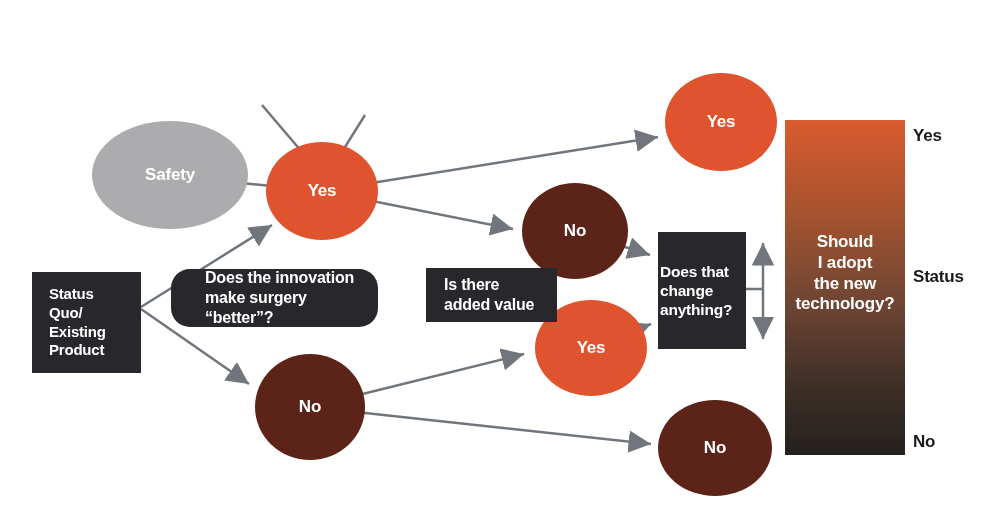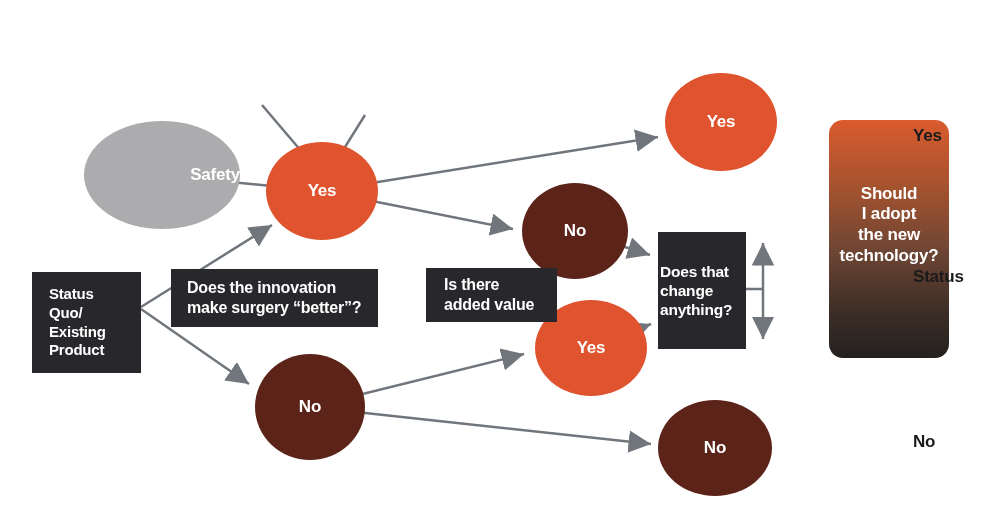--- a/index.html
+++ b/index.html
@@ -68,21 +68,21 @@
       <line x1="310" y1="407" x2="651" y2="444" marker-end="url(#ah)"></line>
 
       <line x1="575" y1="231" x2="650" y2="255" marker-end="url(#ah)"></line>
       <line x1="591" y1="348" x2="651" y2="324" marker-end="url(#ah)"></line>
 
       <line x1="746" y1="289" x2="763" y2="289"></line>
       <line x1="763" y1="243" x2="763" y2="339" marker-start="url(#ah)" marker-end="url(#ah)"></line>
     </g>
   </svg>
 
-  <div class="node ellipse" style="left:84px;top:121px;width:156px;height:108px;justify-content:flex-end;">
+  <div class="node ellipse" style="left:92px;top:121px;width:156px;height:108px;">
     <span class="txt">Safety</span>
   </div>
 
   <div class="node circle orange" style="left:266px;top:142px;width:112px;height:98px;">
     <span class="txt">Yes</span>
   </div>
   <div class="node circle maroon" style="left:522px;top:183px;width:106px;height:96px;">
     <span class="txt">No</span>
   </div>
   <div class="node circle orange" style="left:535px;top:300px;width:112px;height:96px;">
@@ -97,35 +97,35 @@
   <div class="node circle maroon" style="left:658px;top:400px;width:114px;height:96px;">
     <span class="txt">No</span>
   </div>
 
   <div class="node qbox" style="left:32px;top:272px;width:109px;height:101px;padding-left:17px;font-size:15px;">
     <span class="txt">Status
 Quo/
 Existing
 Product</span>
   </div>
-  <div class="node qbox" style="left:171px;top:269px;width:207px;height:58px;padding-left:16px;font-size:16px;">
+  <div class="node qbox" style="left:171px;top:269px;width:207px;height:58px;padding-left:34px;font-size:16px;border-radius:19px;">
     <span class="txt">Does the innovation
 make surgery “better”?</span>
   </div>
   <div class="node qbox" style="left:406px;top:268px;width:131px;height:54px;padding-left:18px;font-size:16px;margin-left:20px;">
     <span class="txt">Is there
 added value</span>
   </div>
   <div class="node qbox" style="left:658px;top:232px;width:88px;height:117px;padding-left:2px;font-size:15.5px;">
     <span class="txt">Does that
 change
 anything?</span>
   </div>
 
-  <div class="node bar" style="left:829px;top:120px;width:120px;height:238px;border-radius:14px;">
+  <div class="node bar" style="left:785px;top:120px;width:120px;height:335px;">
     <span class="txt">Should
 I adopt
 the new
 technology?</span>
   </div>
 
   <div class="scale-label" style="left:913px;top:126px;">Yes</div>
   <div class="scale-label" style="left:913px;top:267px;">Status</div>
   <div class="scale-label" style="left:913px;top:432px;">No</div>
 

